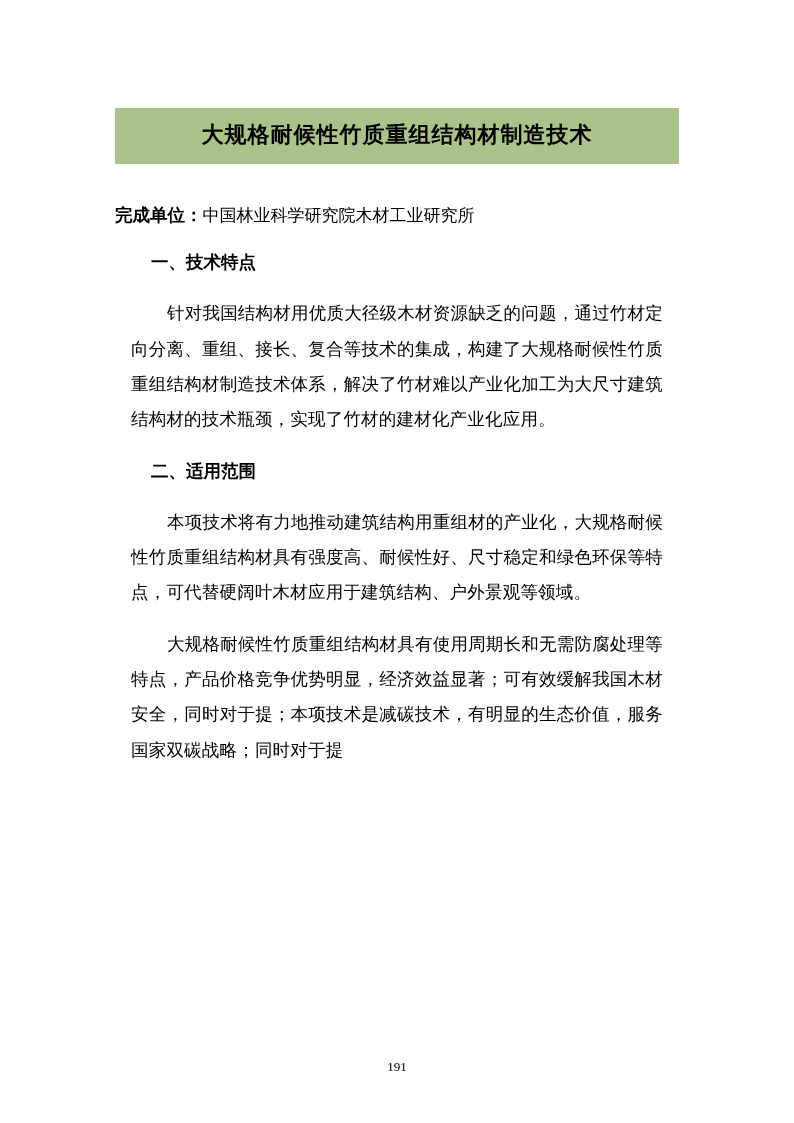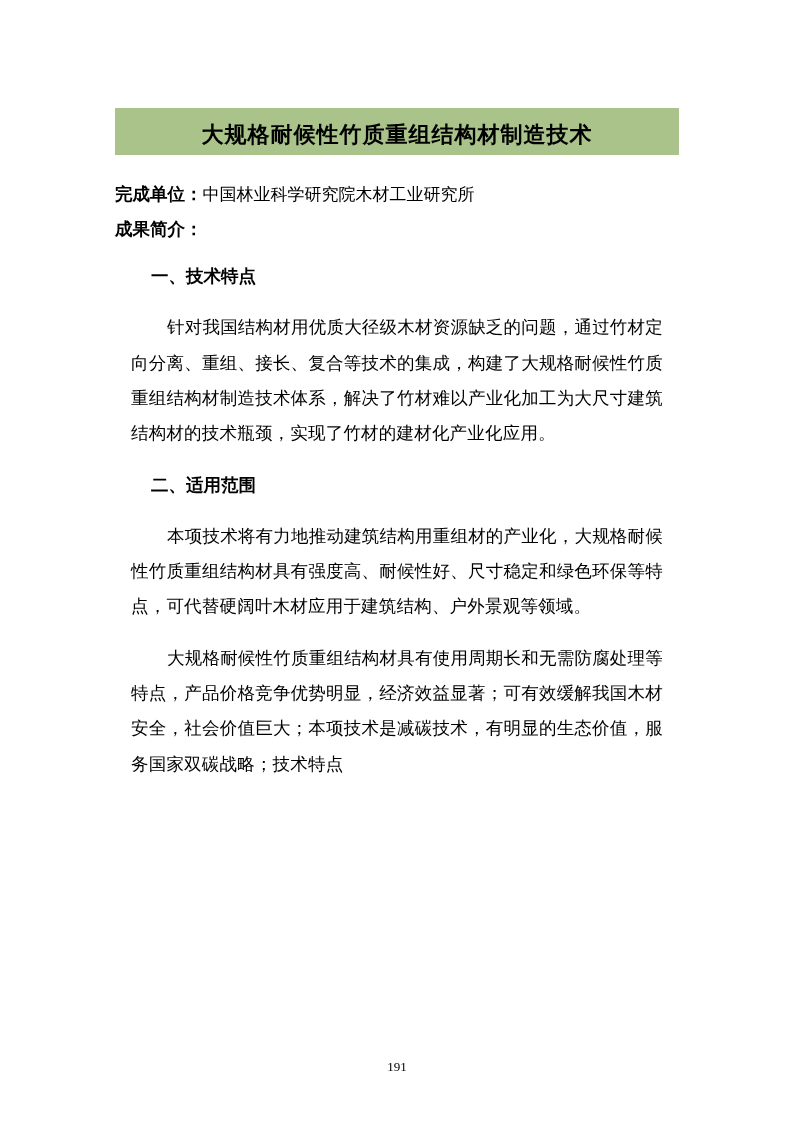--- a/index.html
+++ b/index.html
@@ -18,22 +18,22 @@
   .page {
     width: 794px;
     height: 1123px;
     box-sizing: border-box;
     padding: 108px 115px 60px 115px;
     position: relative;
   }
   .title-band {
     background: #a9c38a;
     text-align: center;
-    padding: 14px 10px 7px 10px;
-    margin-bottom: 22px;
+    padding: 14px 10px 16px 10px;
+    margin-bottom: 34px;
   }
   .title-band .title-text {
     font-family: "Liberation Sans", "DejaVu Sans", sans-serif;
     font-weight: bold;
     font-size: 22px;
     letter-spacing: 1px;
     color: #000;
     line-height: 1.2;
   }
   .meta-line {
@@ -85,25 +85,22 @@
 
   <div class="title-band">
     <div class="title-text">大规格耐候性竹质重组结构材制造技术</div>
   </div>
 
   <div class="meta-line">
     <span class="meta-label">完成单位：</span><span class="meta-value">中国林业科学研究院木材工业研究所</span>
   </div>
 
 
-  <div class="meta-line">
-    <span class="meta-label">成果简介：</span>
-  </div>
 
   <div class="section-head">一、技术特点</div>
   <p class="para">针对我国结构材用优质大径级木材资源缺乏的问题，通过竹材定向分离、重组、接长、复合等技术的集成，构建了大规格耐候性竹质重组结构材制造技术体系，解决了竹材难以产业化加工为大尺寸建筑结构材的技术瓶颈，实现了竹材的建材化产业化应用。</p>
 
   <div class="section-head">二、适用范围</div>
   <p class="para">本项技术将有力地推动建筑结构用重组材的产业化，大规格耐候性竹质重组结构材具有强度高、耐候性好、尺寸稳定和绿色环保等特点，可代替硬阔叶木材应用于建筑结构、户外景观等领域。</p>
-  <p class="para">大规格耐候性竹质重组结构材具有使用周期长和无需防腐处理等特点，产品价格竞争优势明显，经济效益显著；可有效缓解我国木材安全，社会价值巨大；本项技术是减碳技术，有明显的生态价值，服务国家双碳战略；技术特点</p>
+  <p class="para">大规格耐候性竹质重组结构材具有使用周期长和无需防腐处理等特点，产品价格竞争优势明显，经济效益显著；可有效缓解我国木材安全，同时对于提；本项技术是减碳技术，有明显的生态价值，服务国家双碳战略；同时对于提</p>
 
   <div class="page-number">191</div>
 </div>
 
 </body></html>

